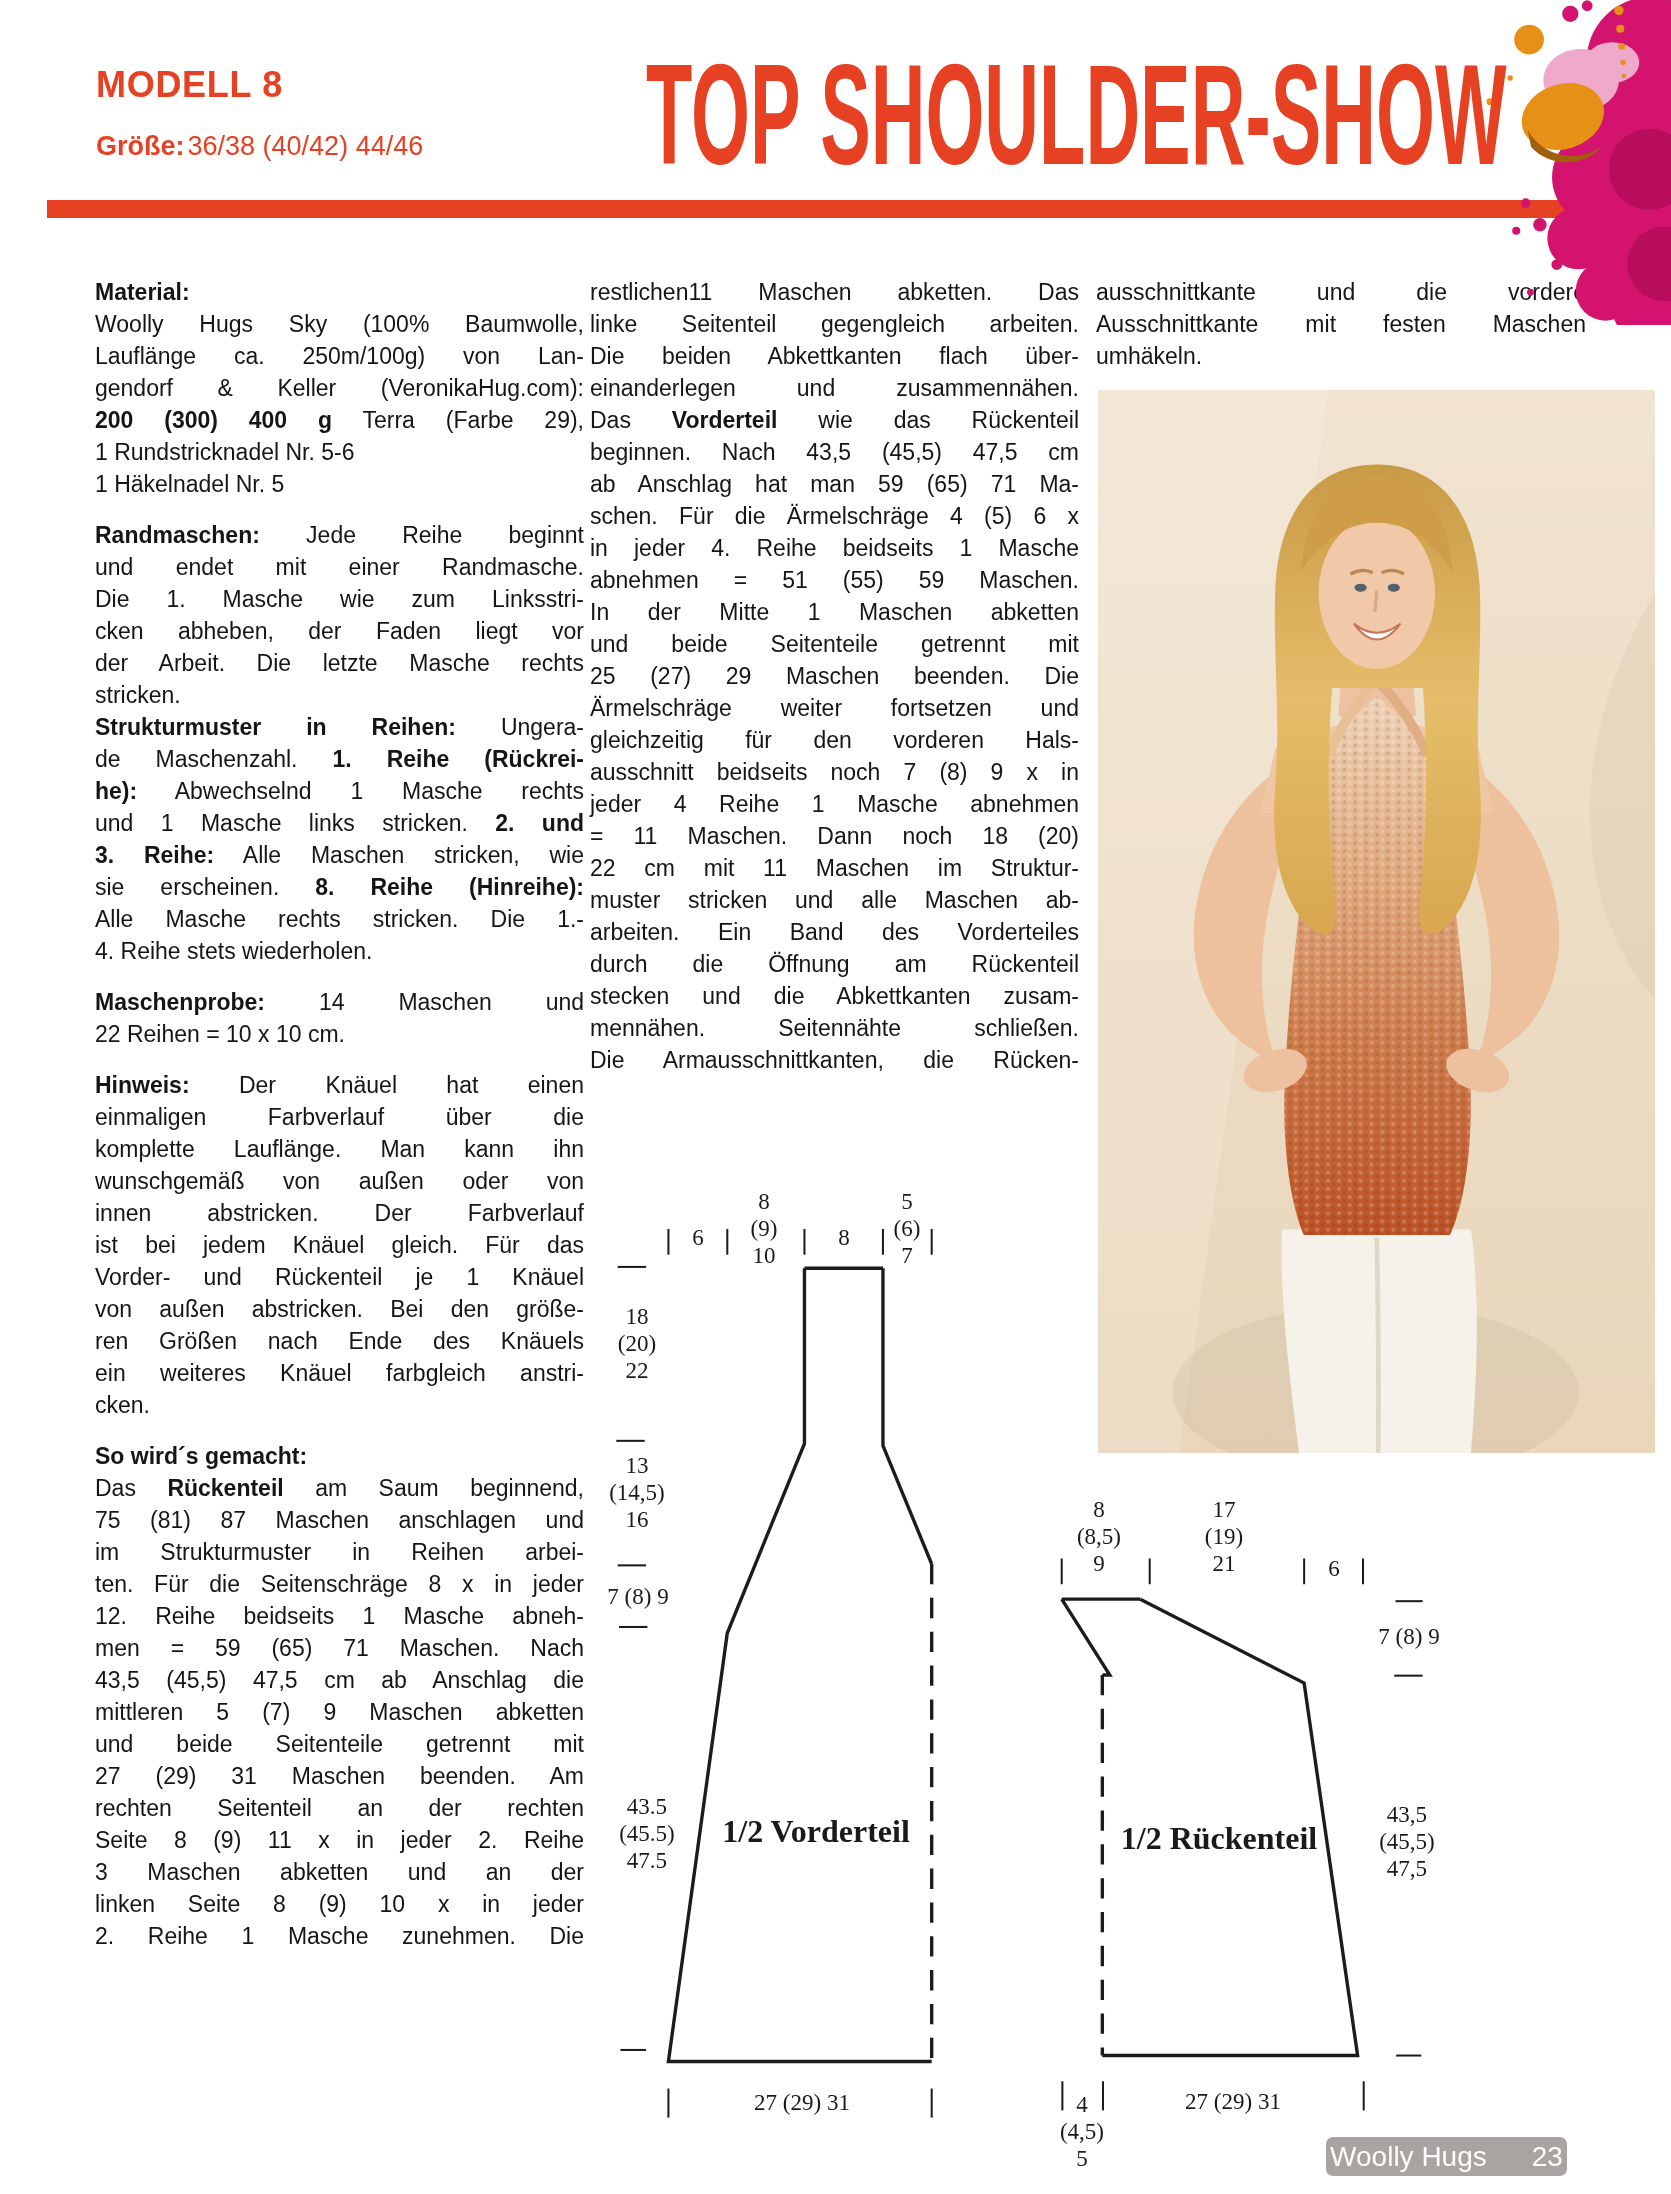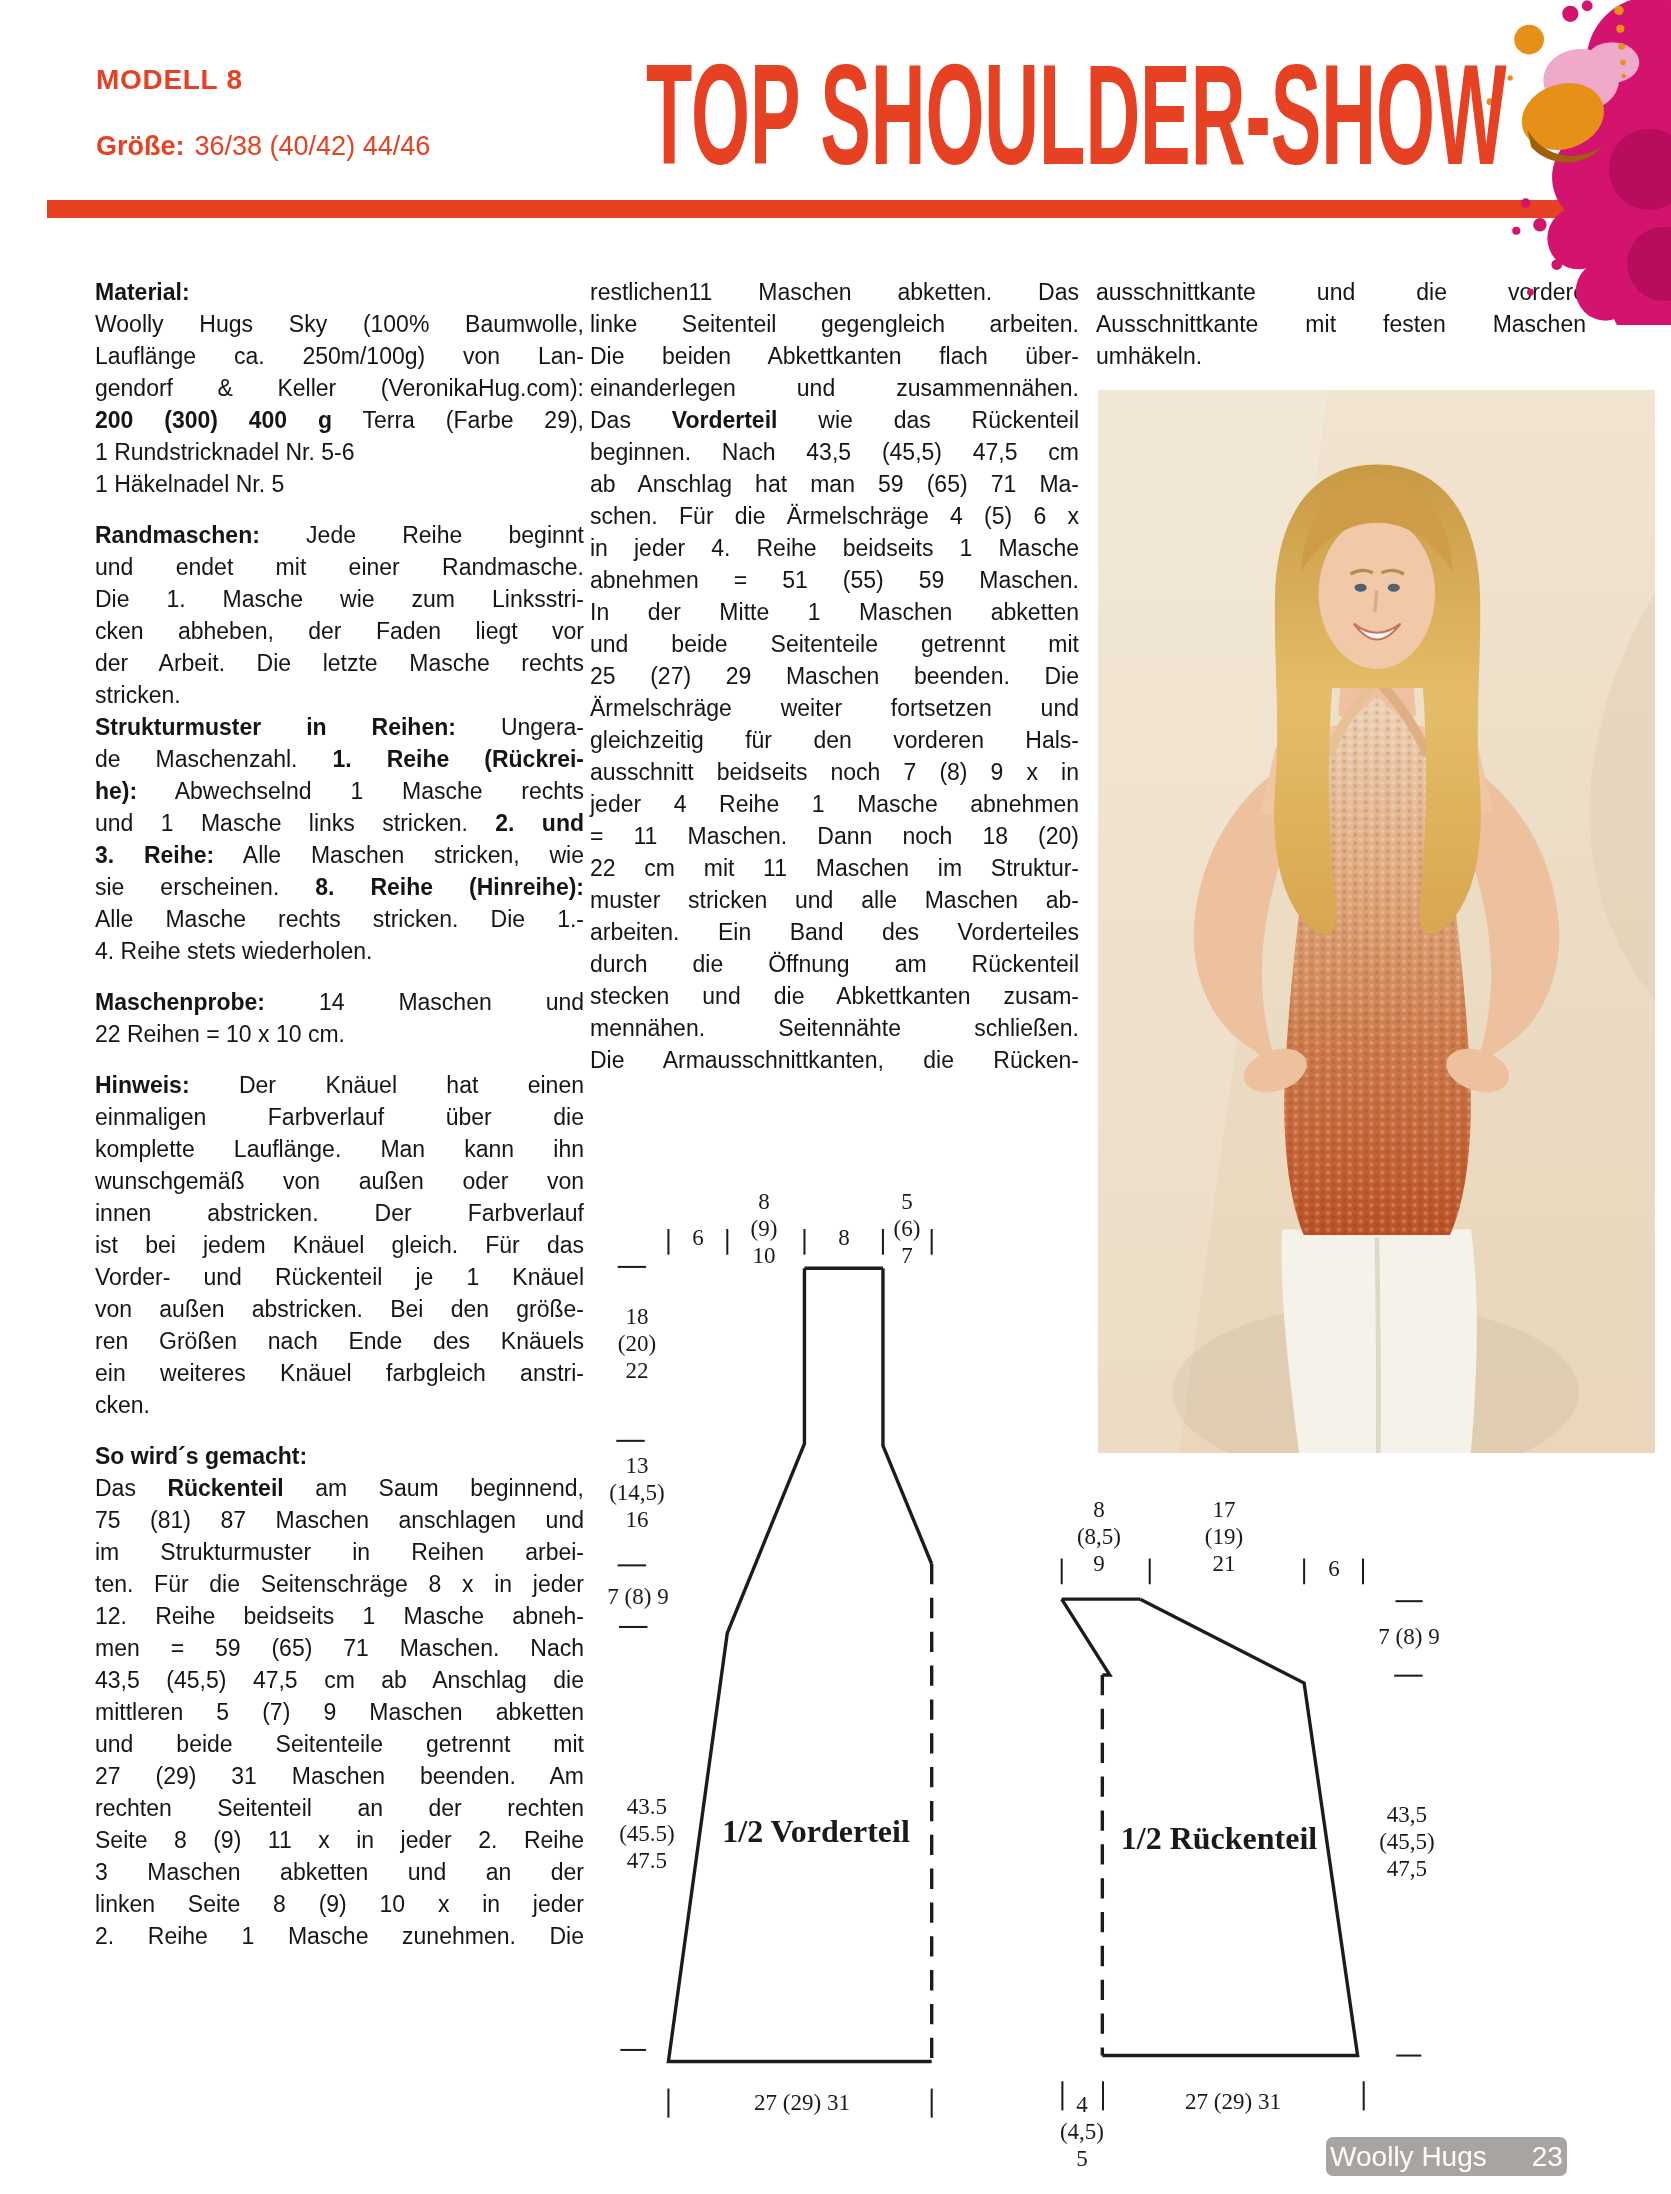--- a/index.html
+++ b/index.html
@@ -11,24 +11,24 @@
     --splash_orange:#e69018;
     --splash_amber:#a05f0c;
     --text:#151515;
   }
   html,body{margin:0;padding:0;}
   body{
     width:1672px;height:2194px;position:relative;background:#ffffff;
     font-family:"Liberation Sans",sans-serif;color:var(--text);overflow:hidden;
   }
   
-  #modell{position:absolute;left:96px;top:64px;font-size:28px;font-weight:bold;
+  #modell{position:absolute;left:96px;top:64px;font-size:36px;font-weight:bold;
     color:var(--accent);letter-spacing:0.7px;}
   #groesse{position:absolute;left:96px;top:131px;font-size:27px;color:var(--accent);}
-  #groesse b{margin-right:10px;}
+  #groesse b{margin-right:3px;}
   #title{position:absolute;top:43px;right:166px;font-size:143px;line-height:143px;
     font-weight:bold;color:var(--accent);transform:scaleX(0.53);transform-origin:100% 0;
     white-space:nowrap;z-index:3;}
   #rule{position:absolute;left:47px;top:200px;width:1603px;height:18px;
     background:var(--accent);z-index:1;}
   #splash{position:absolute;left:1448px;top:0;width:223px;height:325px;z-index:2;}
   
   .col{position:absolute;top:276px;width:489px;}
   #col1{left:95px;}
   #col2{left:590px;}

